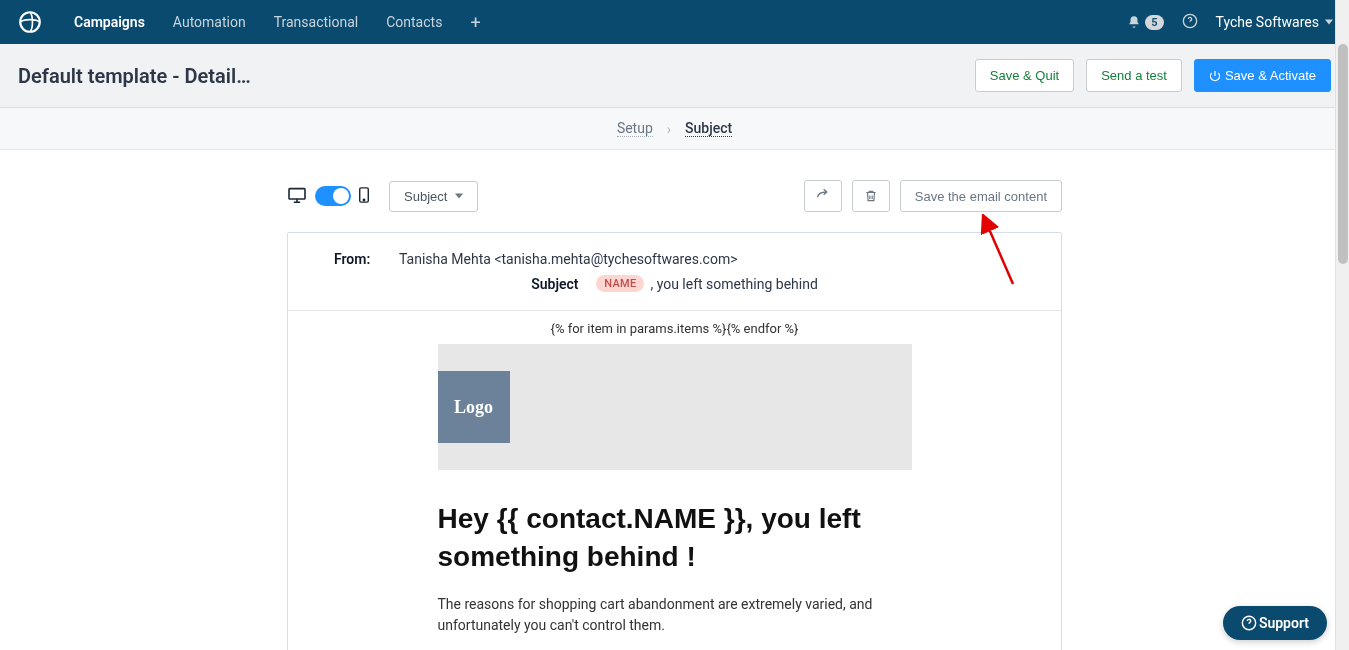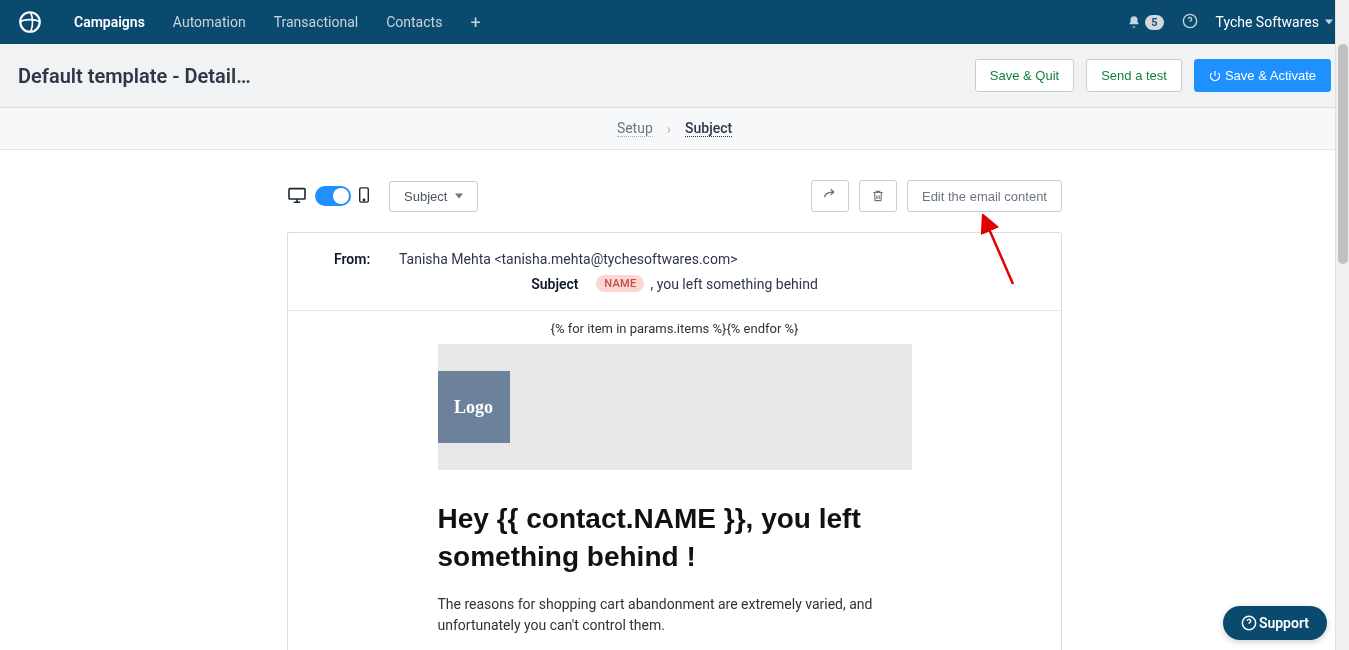--- a/index.html
+++ b/index.html
@@ -164,21 +164,21 @@
         <button class="icon-btn">
           <svg width="16" height="16" viewBox="0 0 24 24" fill="none" stroke="#6a7684" stroke-width="2">
               <path d="M4 14c0-3 2-8 14-8m0 0l-5-4m5 4l-5 4"></path>
             </svg>
         </button>
         <button class="icon-btn">
           <svg width="14" height="16" viewBox="0 0 24 24" fill="none" stroke="#6a7684" stroke-width="2">
               <path d="M4 6h16M9 6V4h6v2M6 6l1 14h10l1-14M10 11v6M14 11v6"></path>
             </svg>
         </button>
-        <button class="edit-btn">Edit the email content</button>
+        <button class="edit-btn">Save the email content</button>
       </div>
     </div>
 
     <div class="email-card">
       <div class="email-meta">
         <div class="meta-row">
           <span class="meta-label">From:</span>
           <span class="meta-value">Tanisha Mehta &lt;tanisha.mehta@tychesoftwares.com&gt;</span>
         </div>
         <div class="meta-row">

